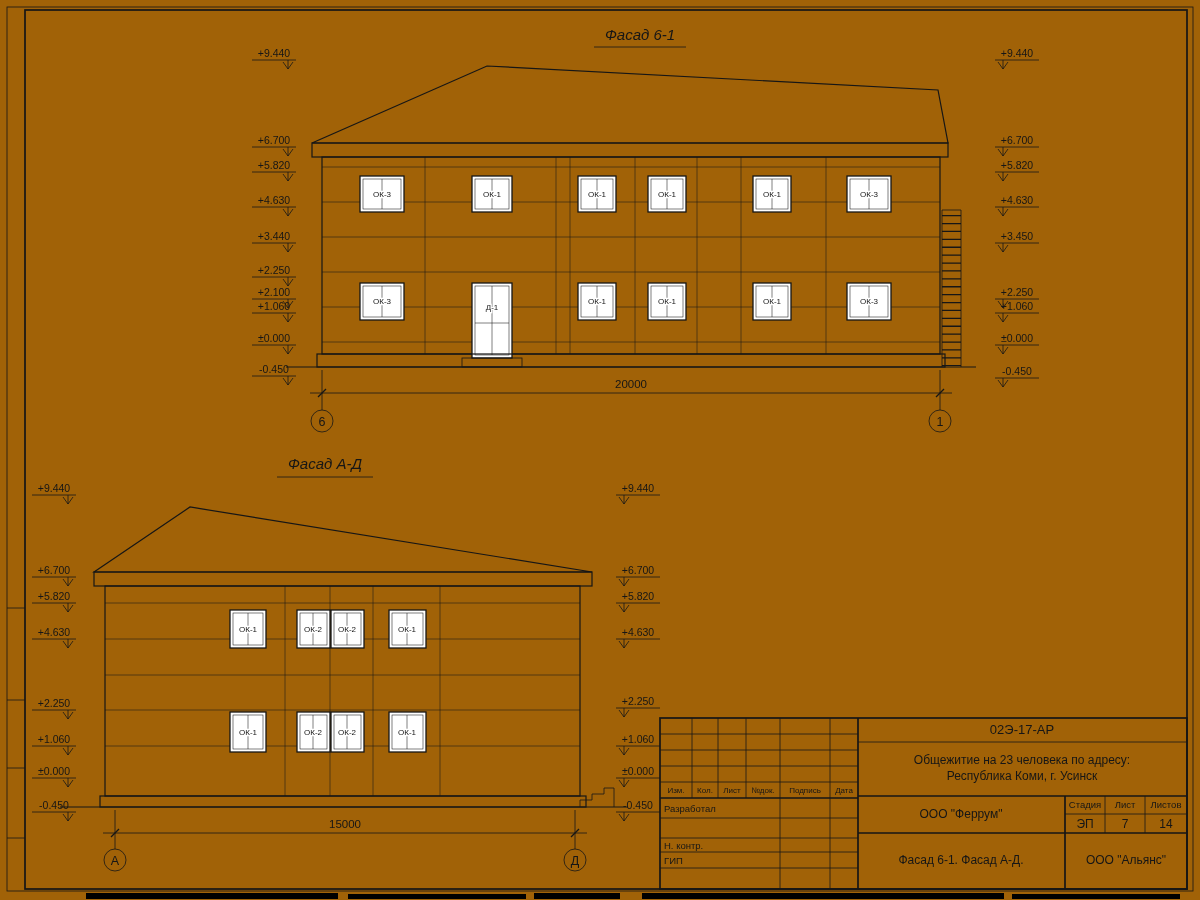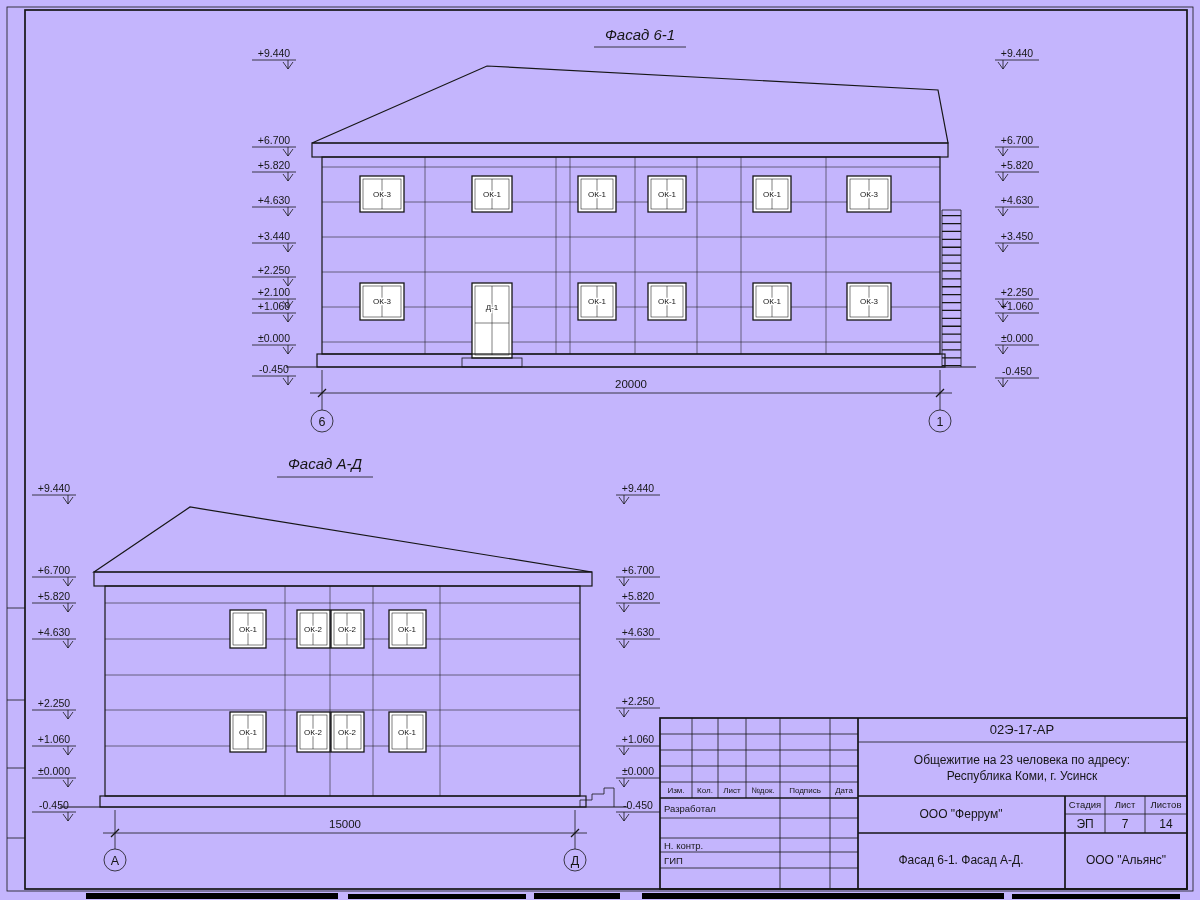--- a/index.html
+++ b/index.html
@@ -1,16 +1,16 @@
 <!DOCTYPE html>
 <html><head>
 <meta charset="utf-8">
 <style>
   html,body{margin:0;padding:0;background:#d9d9d9;}
-  .sheet{position:relative;width:1200px;height:900px;background:#c4b5fd;overflow:hidden;
+  .sheet{position:relative;width:1200px;height:900px;background:#a16207;overflow:hidden;
          font-family:"Liberation Sans", sans-serif;text-align:right;}
   svg{position:absolute;left:0;top:0;}
   svg *{stroke:#161616;fill:none;stroke-linecap:butt;}
   .s0{stroke-width:.55}
   .s1{stroke-width:.8}
   .s2{stroke-width:1.2}
   .s3{stroke-width:1.7}
   .wf{fill:#fff;stroke:#161616;stroke-width:1.3}
   .blk{fill:#000;stroke:none}
   text{fill:#161616;stroke:none;font-family:"Liberation Sans", sans-serif;}

